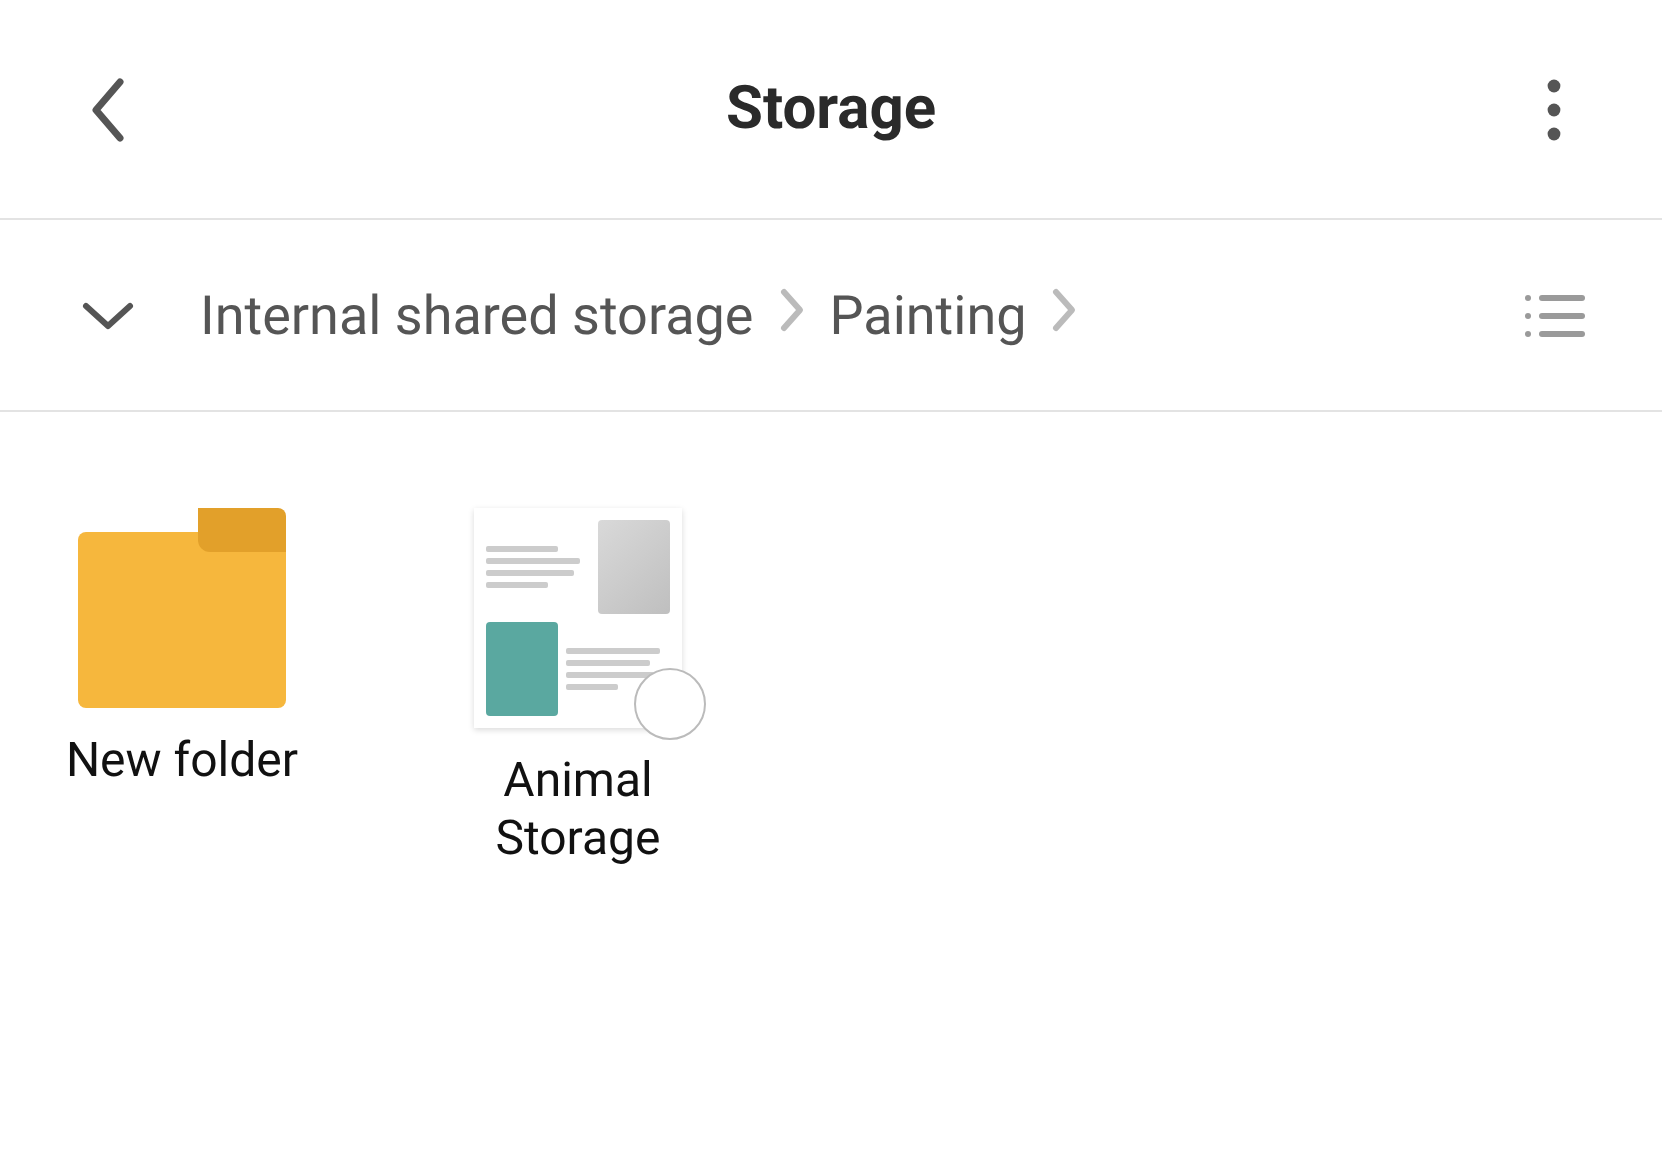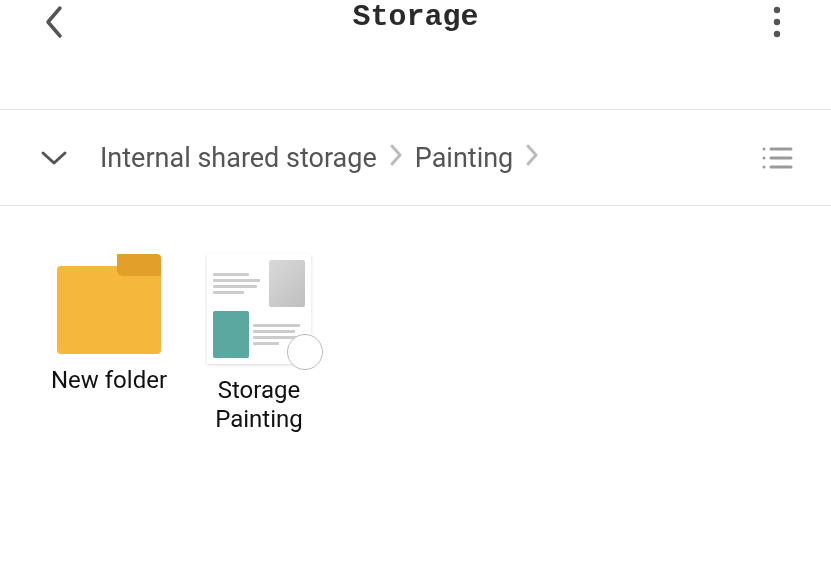--- a/index.html
+++ b/index.html
@@ -1,25 +1,25 @@
 <!DOCTYPE html>
 <html><head>
 <meta charset="utf-8">
 <style>
   * { box-sizing: border-box; margin: 0; padding: 0; }
   html, body { width: 831px; height: 583px; font-family: -apple-system, BlinkMacSystemFont, "Segoe UI", Roboto, Arial, sans-serif; background: #fff; color: #111; }
-  .header { height: 110px; display: flex; align-items: flex-start; justify-content: space-between; padding: 0 32px; border-bottom: 1px solid #e3e3e3; font-family: Liberation Mono, monospace; }
+  .header { height: 110px; display: flex; align-items: center; justify-content: space-between; padding: 0 32px; border-bottom: 1px solid #e3e3e3; }
   .header-title { flex: 1; text-align: center; font-size: 30px; font-weight: 700; color: #2a2a2a; }
   .icon-btn { width: 44px; height: 44px; display: flex; align-items: center; justify-content: center; cursor: pointer; }
   .breadcrumb-bar { height: 96px; display: flex; align-items: center; padding: 0 32px; border-bottom: 1px solid #e3e3e3; justify-content: space-between; }
   .bc-chevron { margin-right: 24px; display:flex; align-items:center; }
   .bc-items { display: flex; align-items: center; gap: 12px; font-size: 27px; color: #555; flex:1; }
   .bc-sep { color: #bbb; font-size: 27px; }
   .view-toggle { margin-left: auto; }
-  .grid { display: flex; padding: 48px 34px; align-items:flex-start; }
+  .grid { display: flex; gap: 48px; padding: 48px 16px; align-items:flex-start; }
   .item { width: 150px; display: flex; flex-direction: column; align-items: center; }
   .item-label { margin-top: 12px; font-size: 24px; text-align: center; color: #111; line-height: 1.2; }
   .folder-icon { width: 104px; height: 100px; position: relative; }
   .folder-body { position:absolute; bottom:0; left:0; width:104px; height:88px; background:#f6b73d; border-radius:4px; }
   .folder-tab { position:absolute; top:0; right:0; width:44px; height:22px; background:#e2a02a; border-top-right-radius:4px; border-bottom-left-radius:6px; }
   .doc-thumb { width: 104px; height: 110px; background:#fff; box-shadow: 0 1px 3px rgba(0,0,0,0.15); position:relative; padding:6px; display:flex; flex-direction:column; gap:4px; }
   .doc-row { display:flex; gap:4px; flex:1; }
   .doc-text-lines { flex:1; display:flex; flex-direction:column; gap:3px; justify-content:center; }
   .doc-line { height:3px; background:#ccc; border-radius:1px; }
   .doc-img { width:36px; background:#e5e5e5; border-radius:2px; }
@@ -103,16 +103,16 @@
         <div class="doc-img teal"></div>
         <div class="doc-text-lines">
           <div class="doc-line" style="width:90%"></div>
           <div class="doc-line" style="width:80%"></div>
           <div class="doc-line" style="width:85%"></div>
           <div class="doc-line" style="width:50%"></div>
         </div>
       </div>
       <div class="sel-circle"></div>
     </div>
-    <div class="item-label">Storage Painting</div>
+    <div class="item-label">Animal Storage</div>
   </div>
 
 </div>
 
 </body></html>

